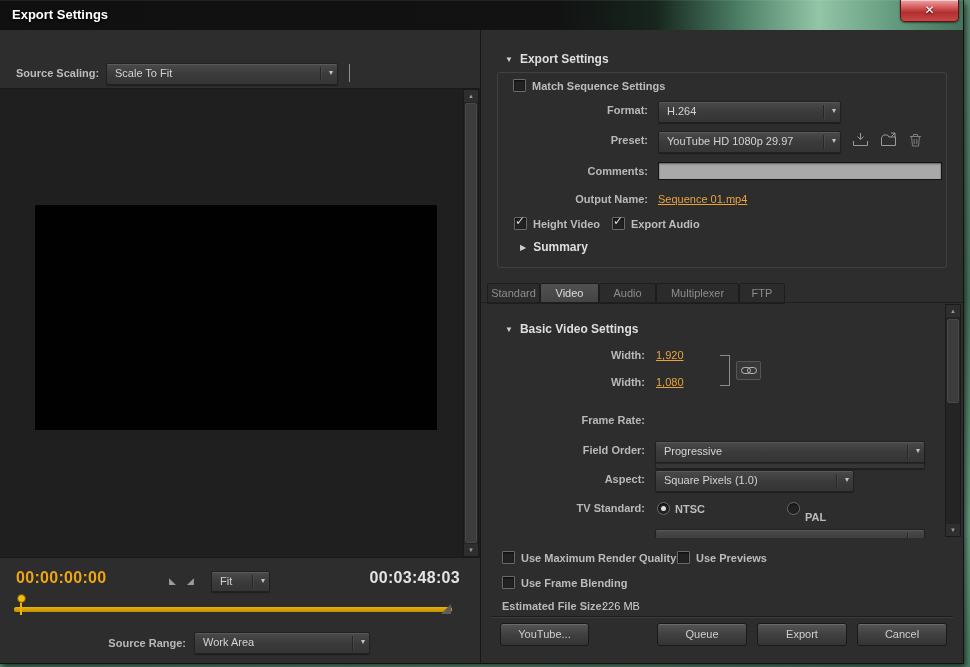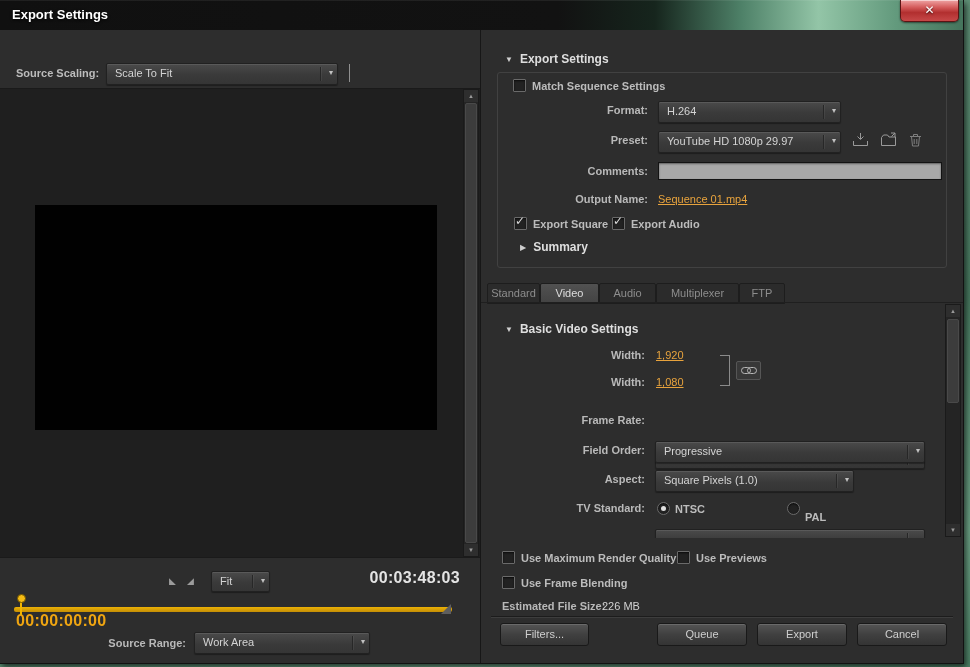--- a/index.html
+++ b/index.html
@@ -109,21 +109,21 @@
 
     <div class="lp-preview"></div>
     <div class="video-frame" style="left:35px;top:175px;"></div>
 
     <div class="vscroll" style="left:463px;top:59px;height:466px;">
       <div class="vs-arrow" style="top:0;"><span>▲</span></div>
       <div class="vs-thumb" style="top:13px;bottom:13px;"></div>
       <div class="vs-arrow" style="bottom:0;"><span>▼</span></div>
     </div>
 
-    <span class="tc tc-cur" style="left:16px;top:539px;margin-top:43px;">00:00:00:00</span>
+    <span class="tc tc-cur" style="left:16px;top:539px;">00:00:00:00</span>
     <span class="marker" style="left:169px;top:546px;">◣</span>
     <span class="marker" style="left:187px;top:546px;">◢</span>
     <div class="dropdown" style="left:211px;top:541px;width:57px;height:19px;">
       <span class="dd-text">Fit</span>
       <span class="dd-sep"></span>
       <span class="dd-arrow">▾</span>
     </div>
     <span class="tc tc-dur" style="right:20px;top:539px;">00:03:48:03</span>
 
     <div class="timeline-track" style="left:14px;top:577px;width:438px;"></div>
@@ -187,21 +187,21 @@
 
     <span class="r-label" style="left:17px;top:135px;">Comments:</span>
     <div class="text-input" style="left:177px;top:132px;width:276px;"></div>
 
     <span class="r-label" style="left:17px;top:163px;">Output Name:</span>
     <span class="hot-link" style="left:177px;top:163px;">Sequence 01.mp4</span>
 
     <div class="checkbox" style="left:33px;top:187px;">
       <span class="check">✓</span>
     </div>
-    <span class="cb-label" style="left:52px;top:188px;">Export Square</span>
+    <span class="cb-label" style="left:52px;top:188px;">Height Video</span>
     <div class="checkbox" style="left:131px;top:187px;">
       <span class="check">✓</span>
     </div>
     <span class="cb-label" style="left:150px;top:188px;">Export Audio</span>
 
     <div class="sec-header" style="left:39px;top:210px;">
       <span class="tri">▶</span>
       <span class="sec-title">Summary</span>
     </div>
 
@@ -274,20 +274,20 @@
     <span class="cb-label" style="left:215px;top:522px;">Use Previews</span>
 
     <div class="checkbox" style="left:21px;top:546px;"></div>
     <span class="cb-label" style="left:40px;top:547px;">Use Frame Blending</span>
 
     <span class="est-label" style="left:21px;top:570px;">Estimated File Size:</span>
     <span class="est-value" style="left:121px;top:570px;">226 MB</span>
 
     <div class="footer-divider" style="left:10px;top:586px;width:462px;"></div>
 
-    <div class="btn" style="left:19px;top:593px;width:87px;">Filters...</div>
+    <div class="btn" style="left:19px;top:593px;width:87px;">YouTube...</div>
     <div class="btn" style="left:176px;top:593px;width:88px;">Queue</div>
     <div class="btn" style="left:276px;top:593px;width:88px;">Export</div>
     <div class="btn" style="left:376px;top:593px;width:88px;">Cancel</div>
   </div>
 
  </div>
 </div>
 
 </body></html>

